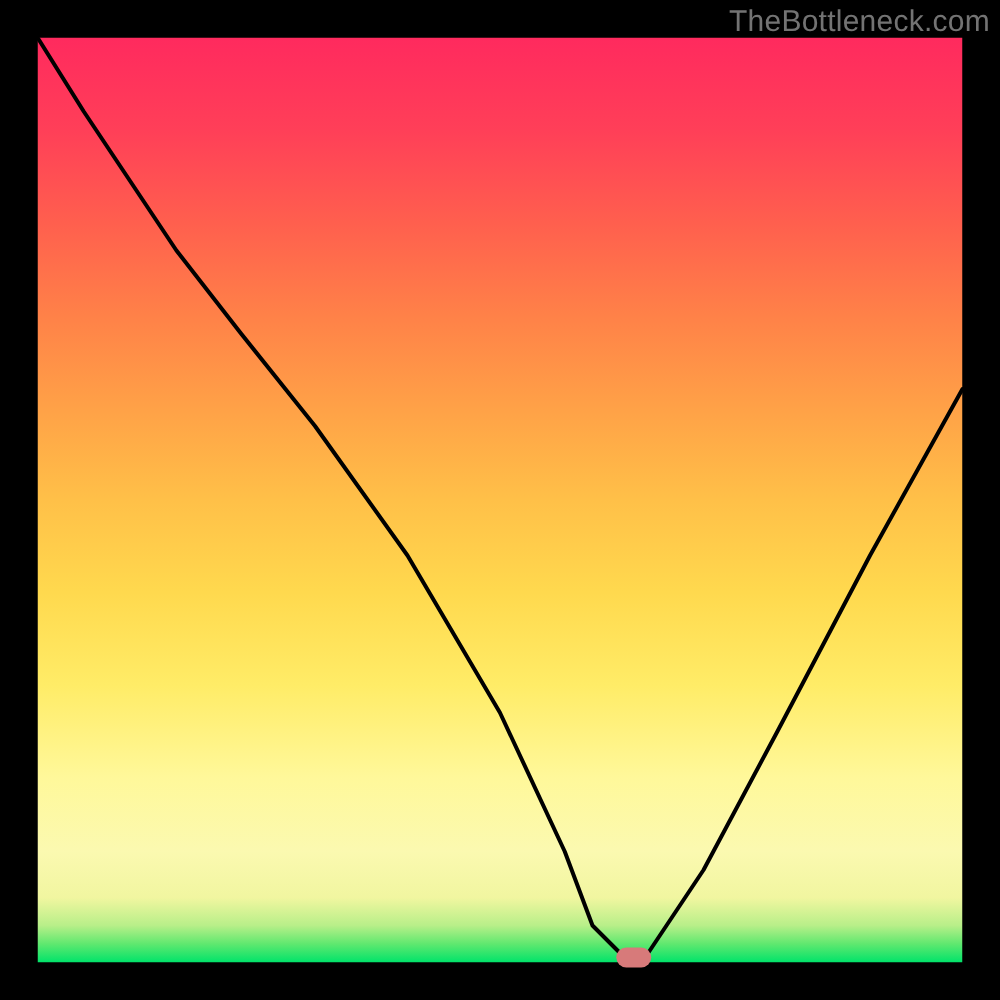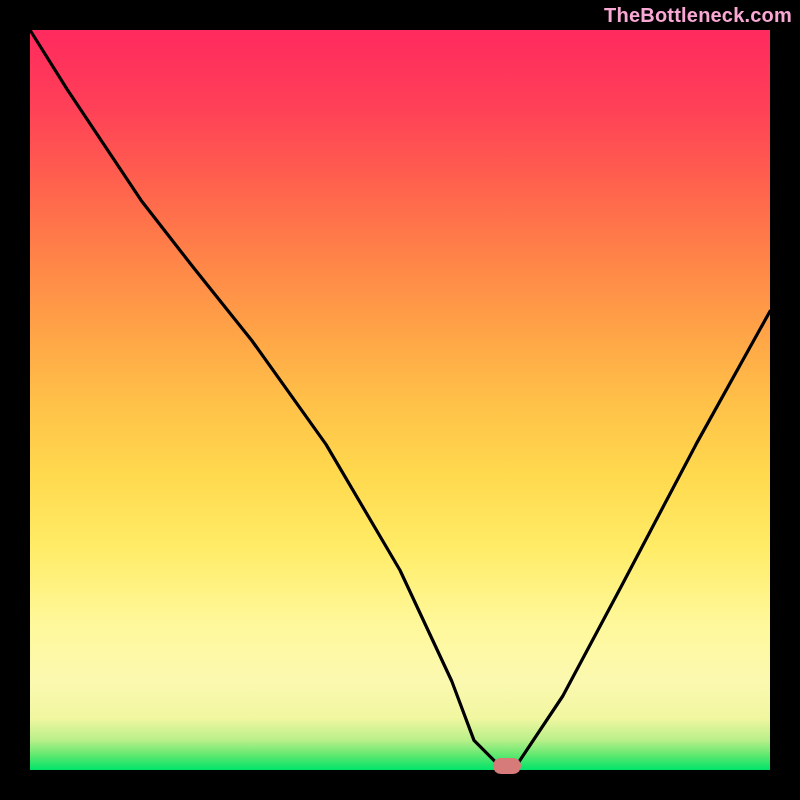--- a/index.html
+++ b/index.html
@@ -16,21 +16,21 @@
       #fff89a 20%,
       #ffec67 30%,
       #ffd94e 40%,
       #ffc048 50%,
       #ffa147 60%,
       #ff8148 70%,
       #ff5f4e 80%,
       #ff3f58 90%,
       #ff2a5e 100%);
   }
-  .watermark{position:absolute;right:8px;top:4px;color:#f9a8d4;font-size:20px;font-weight:700;letter-spacing:.2px}
+  .watermark{position:absolute;right:8px;top:4px;color:#737373;font-size:24px;font-weight:400;letter-spacing:.2px}
   svg.curve{position:absolute;left:30px;top:30px;width:740px;height:740px;overflow:visible}
   .marker{position:absolute;width:28px;height:16px;border-radius:8px;background:#d77a7a;transform:translate(-50%,-50%)}
 </style>
 </head>
 <body>
 
 <div class="frame">
   <div class="plot">
     <div class="grad"></div>
   </div>

